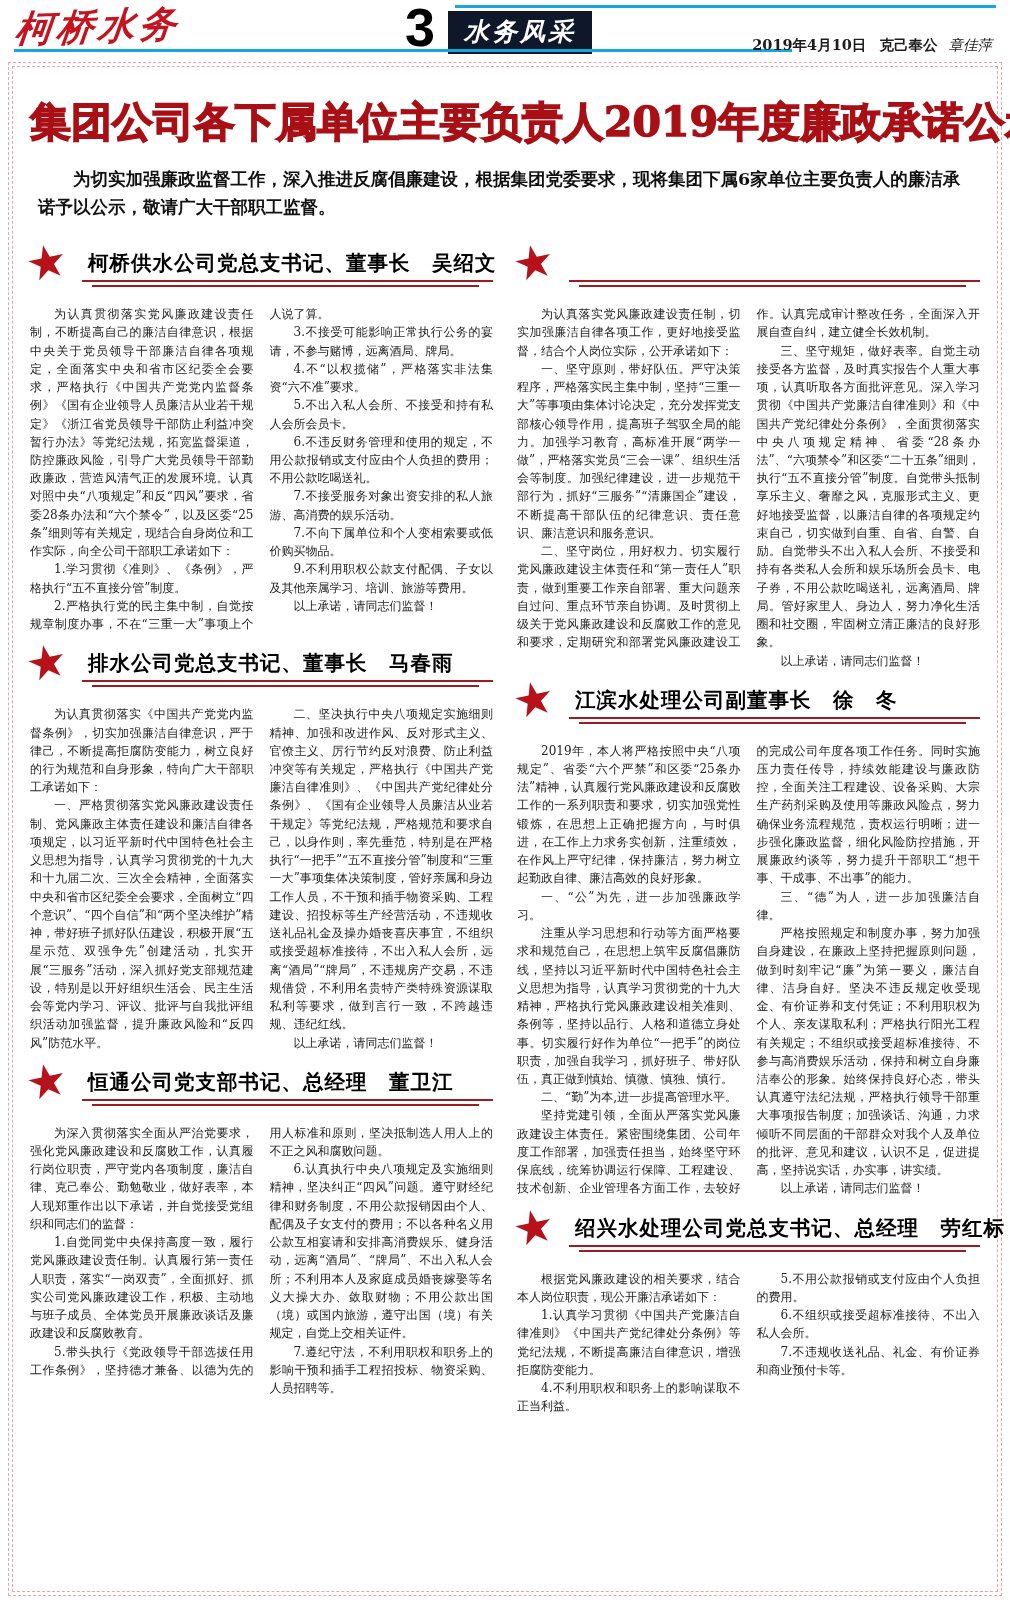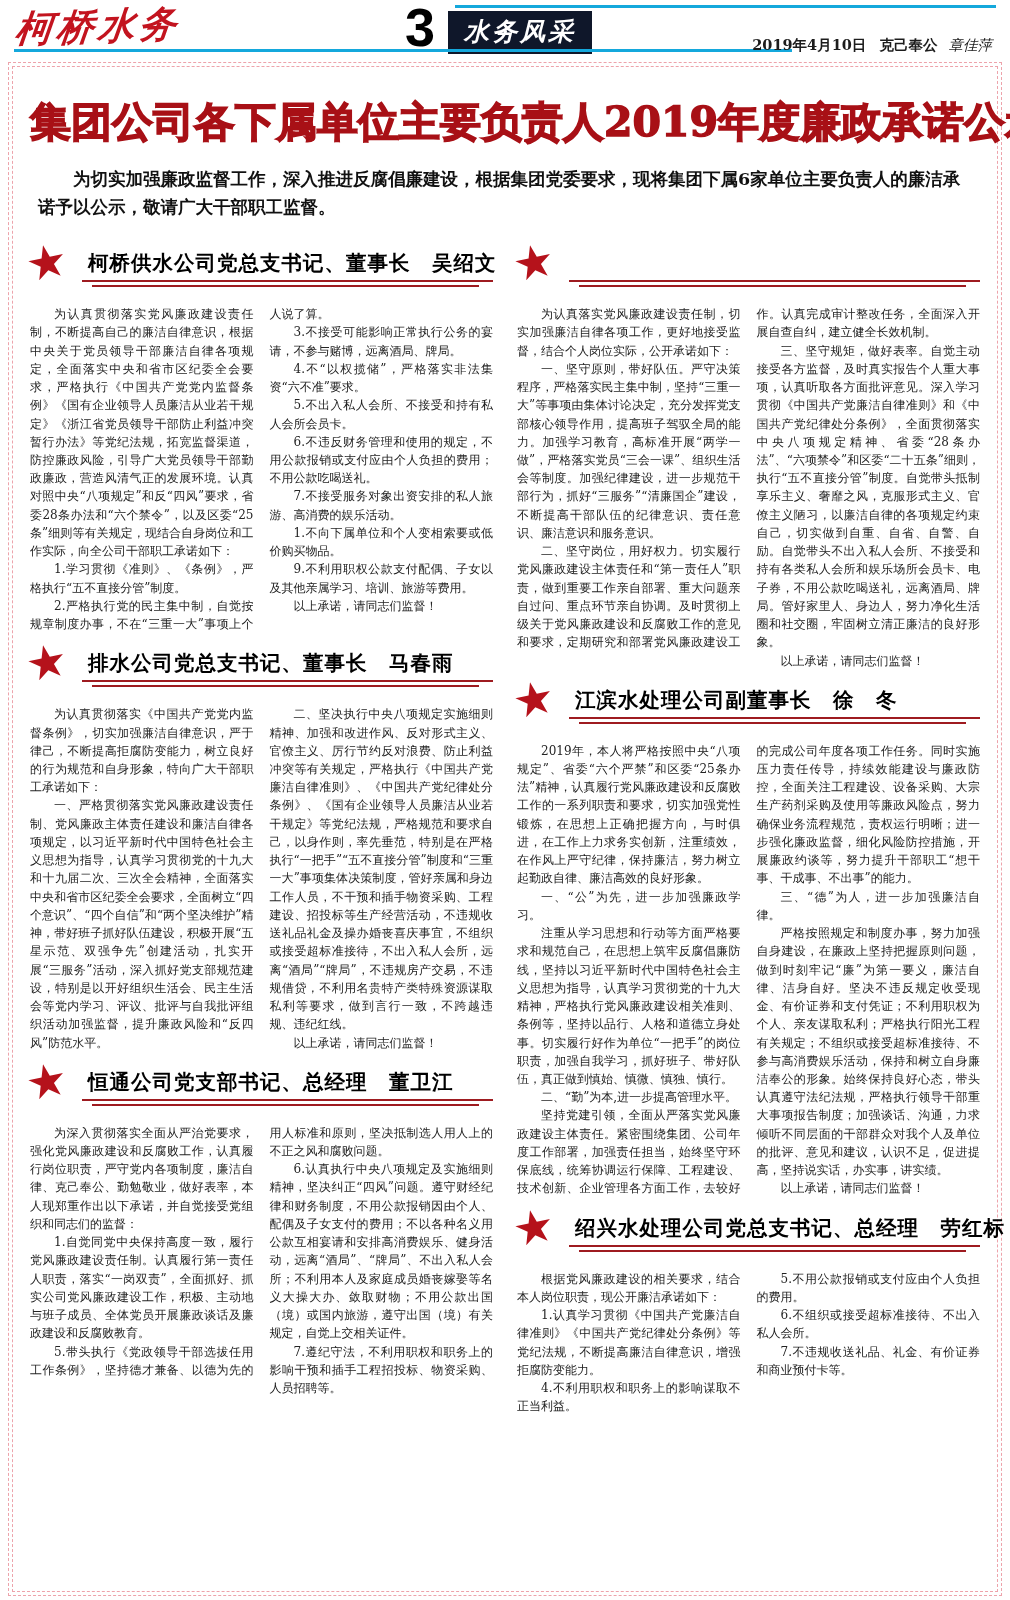--- a/index.html
+++ b/index.html
@@ -102,21 +102,21 @@
     </div>
     <div class="sec-body">
             <p>为认真贯彻落实党风廉政建设责任制，不断提高自己的廉洁自律意识，根据中央关于党员领导干部廉洁自律各项规定，全面落实中央和省市区纪委全会要求，严格执行《中国共产党党内监督条例》《国有企业领导人员廉洁从业若干规定》《浙江省党员领导干部防止利益冲突暂行办法》等党纪法规，拓宽监督渠道，防控廉政风险，引导广大党员领导干部勤政廉政，营造风清气正的发展环境。认真对照中央“八项规定”和反“四风”要求，省委28条办法和“六个禁令”，以及区委“25条”细则等有关规定，现结合自身岗位和工作实际，向全公司干部职工承诺如下：</p>
             <p>1.学习贯彻《准则》、《条例》，严格执行“五不直接分管”制度。</p>
             <p>2.严格执行党的民主集中制，自觉按规章制度办事，不在“三重一大”事项上个人说了算。</p>
             <p>3.不接受可能影响正常执行公务的宴请，不参与赌博，远离酒局、牌局。</p>
             <p>4.不“以权揽储”，严格落实非法集资“六不准”要求。</p>
             <p>5.不出入私人会所、不接受和持有私人会所会员卡。</p>
             <p>6.不违反财务管理和使用的规定，不用公款报销或支付应由个人负担的费用；不用公款吃喝送礼。</p>
             <p>7.不接受服务对象出资安排的私人旅游、高消费的娱乐活动。</p>
-            <p>1.不向下属单位和个人变相索要或低价购买物品。</p>
+            <p>7.不向下属单位和个人变相索要或低价购买物品。</p>
             <p>9.不利用职权公款支付配偶、子女以及其他亲属学习、培训、旅游等费用。</p>
             <p>以上承诺，请同志们监督！</p>
           </div>
   </div>
 
   <div class="section">
     <div class="sec-head">
       <span class="star">★</span>
       <span class="sec-title">排水公司党总支书记、董事长　马春雨</span>
       <span class="ul1"></span>
@@ -150,21 +150,21 @@
   <div class="section">
     <div class="sec-head">
       <span class="star">★</span>
       <span class="ul1"></span>
       <span class="ul2"></span>
     </div>
     <div class="sec-body">
             <p>为认真落实党风廉政建设责任制，切实加强廉洁自律各项工作，更好地接受监督，结合个人岗位实际，公开承诺如下：</p>
             <p>一、坚守原则，带好队伍。严守决策程序，严格落实民主集中制，坚持“三重一大”等事项由集体讨论决定，充分发挥党支部核心领导作用，提高班子驾驭全局的能力。加强学习教育，高标准开展“两学一做”，严格落实党员“三会一课”、组织生活会等制度。加强纪律建设，进一步规范干部行为，抓好“三服务”“清廉国企”建设，不断提高干部队伍的纪律意识、责任意识、廉洁意识和服务意识。</p>
             <p>二、坚守岗位，用好权力。切实履行党风廉政建设主体责任和“第一责任人”职责，做到重要工作亲自部署、重大问题亲自过问、重点环节亲自协调。及时贯彻上级关于党风廉政建设和反腐败工作的意见和要求，定期研究和部署党风廉政建设工作。认真完成审计整改任务，全面深入开展自查自纠，建立健全长效机制。</p>
-            <p>三、坚守规矩，做好表率。自觉主动接受各方监督，及时真实报告个人重大事项，认真听取各方面批评意见。深入学习贯彻《中国共产党廉洁自律准则》和《中国共产党纪律处分条例》，全面贯彻落实中央八项规定精神、省委“28条办法”、“六项禁令”和区委“二十五条”细则，执行“五不直接分管”制度。自觉带头抵制享乐主义、奢靡之风，克服形式主义、官僚主义陋习，以廉洁自律的各项规定约束自己，切实做到自重、自省、自警、自励。自觉带头不出入私人会所、不接受和持有各类私人会所和娱乐场所会员卡、电子券，不用公款吃喝送礼，远离酒局、牌局。管好家里人、身边人，努力净化生活圈和社交圈，牢固树立清正廉洁的良好形象。</p>
+            <p>三、坚守规矩，做好表率。自觉主动接受各方监督，及时真实报告个人重大事项，认真听取各方面批评意见。深入学习贯彻《中国共产党廉洁自律准则》和《中国共产党纪律处分条例》，全面贯彻落实中央八项规定精神、省委“28条办法”、“六项禁令”和区委“二十五条”细则，执行“五不直接分管”制度。自觉带头抵制享乐主义、奢靡之风，克服形式主义、更好地接受监督，以廉洁自律的各项规定约束自己，切实做到自重、自省、自警、自励。自觉带头不出入私人会所、不接受和持有各类私人会所和娱乐场所会员卡、电子券，不用公款吃喝送礼，远离酒局、牌局。管好家里人、身边人，努力净化生活圈和社交圈，牢固树立清正廉洁的良好形象。</p>
             <p>以上承诺，请同志们监督！</p>
           </div>
   </div>
 
   <div class="section">
     <div class="sec-head">
       <span class="star">★</span>
       <span class="sec-title">江滨水处理公司副董事长　徐　冬</span>
       <span class="ul1"></span>
       <span class="ul2"></span>

